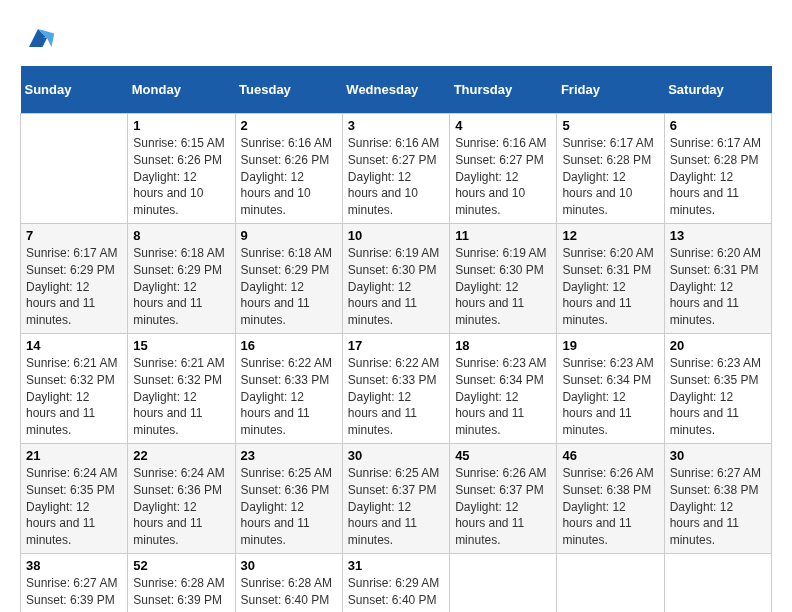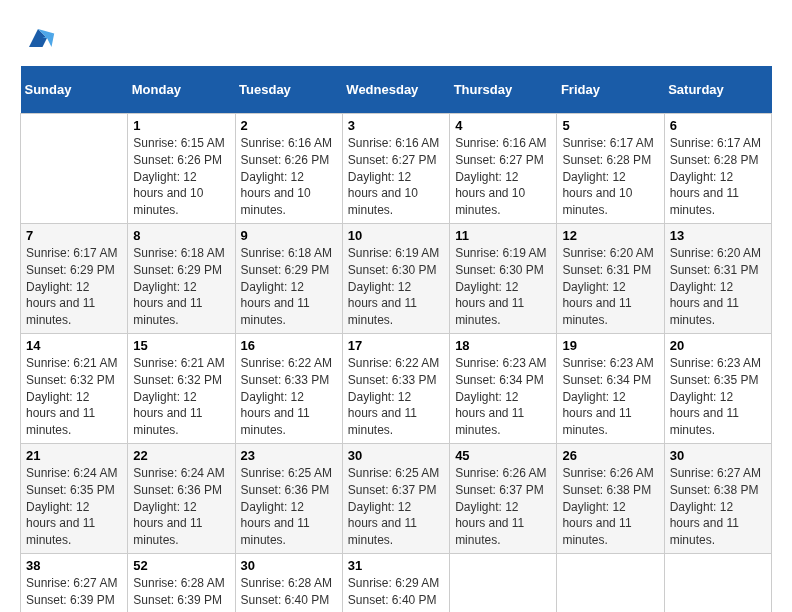--- a/index.html
+++ b/index.html
@@ -211,21 +211,21 @@
         </td>
         <td>
           <div class="day-num">30</div>
           <div class="day-info">Sunrise: 6:25 AM<br>Sunset: 6:37 PM<br>Daylight: 12 hours and 11 minutes.</div>
         </td>
         <td>
           <div class="day-num">45</div>
           <div class="day-info">Sunrise: 6:26 AM<br>Sunset: 6:37 PM<br>Daylight: 12 hours and 11 minutes.</div>
         </td>
         <td>
-          <div class="day-num">26</div>
+          <div class="day-num">46</div>
           <div class="day-info">Sunrise: 6:26 AM<br>Sunset: 6:38 PM<br>Daylight: 12 hours and 11 minutes.</div>
         </td>
         <td>
           <div class="day-num">30</div>
           <div class="day-info">Sunrise: 6:27 AM<br>Sunset: 6:38 PM<br>Daylight: 12 hours and 11 minutes.</div>
         </td>
       </tr>
       <tr>
         <td>
           <div class="day-num">38</div>

